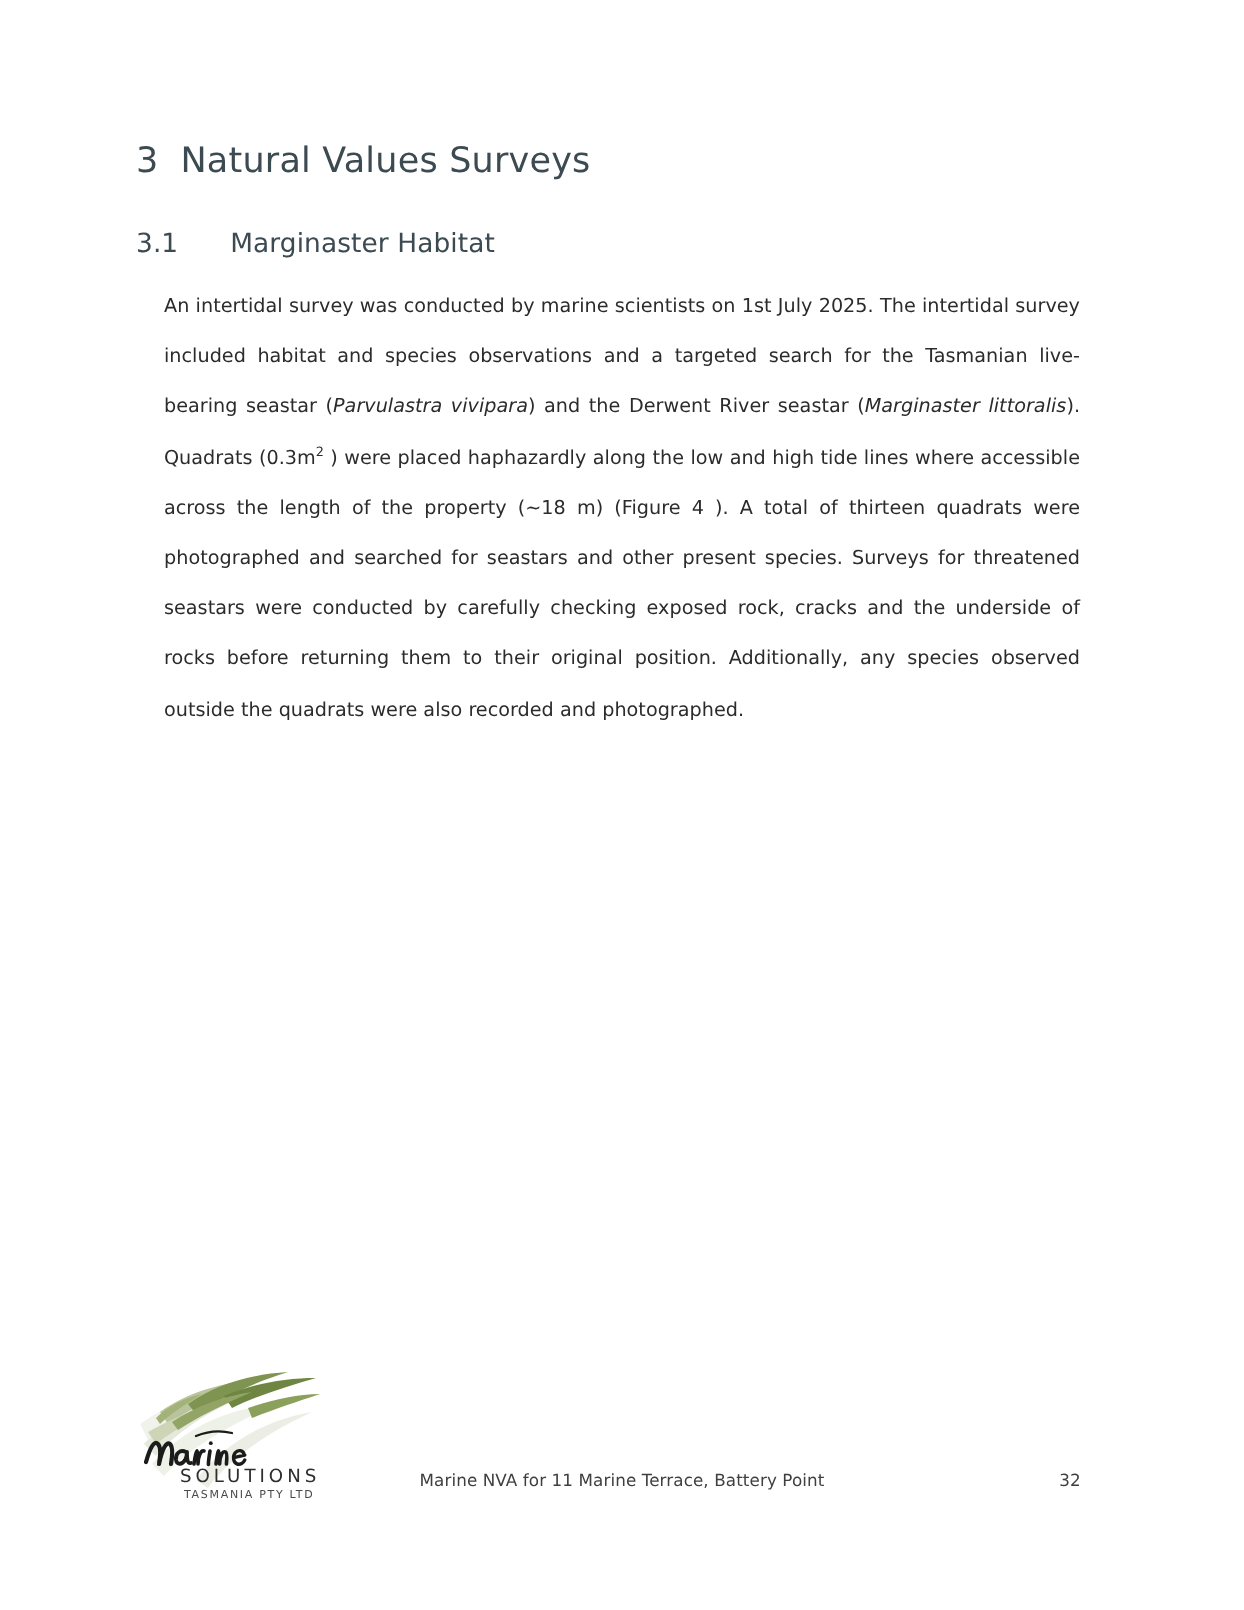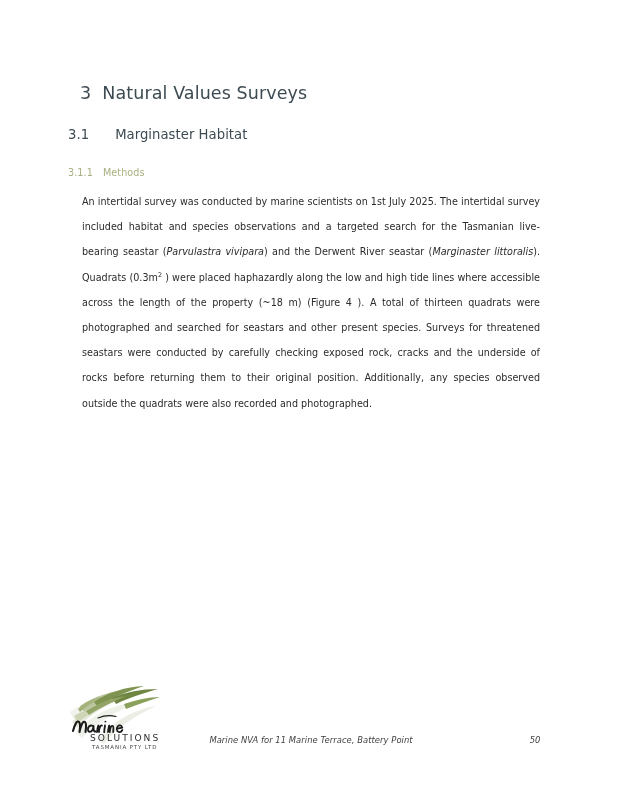--- a/index.html
+++ b/index.html
@@ -30,21 +30,21 @@
     top: 70px;
     width: 486px;
   }
 
   
   .h1 {
     font-size: 17.5px;
     font-weight: 400;
     color: #3c4a52;
     letter-spacing: 0.1px;
-    margin: 12px;
+    margin: 0;
     padding: 0;
     line-height: 22px;
     white-space: pre;
   }
   .h1 .num { margin-right: 11px; }
 
   .h2 {
     font-size: 13.2px;
     font-weight: 400;
     color: #3c4a52;
@@ -89,21 +89,20 @@
     line-height: 0;
   }
 
   
   .footer {
     position: absolute;
     left: 0;
     top: 725px;
     width: 622px;
     height: 40px;
-    font-style: italic;
   }
   .footer-caption {
     position: absolute;
     left: 0;
     top: 10px;
     width: 622px;
     text-align: center;
     font-size: 8.4px;
     color: #3f3f3f;
     letter-spacing: 0.05px;
@@ -132,29 +131,28 @@
 <body>
 
 <div class="page">
 
   <div class="content">
 
     <div class="h1"><span class="num">3</span><span>Natural Values Surveys</span></div>
 
     <div class="h2"><span class="num">3.1</span><span>Marginaster Habitat</span></div>
 
-    <div class="h3"><span class="num">3.1.1</span><span>Methods</span></div>
 
     <p class="body-par">An intertidal survey was conducted by marine scientists on 1st July 2025. The intertidal survey included habitat and species observations and a targeted search for the Tasmanian live-bearing seastar (<i>Parvulastra vivipara</i>) and the Derwent River seastar (<i>Marginaster littoralis</i>). Quadrats (0.3m<sup>2</sup> ) were placed haphazardly along the low and high tide lines where accessible across the length of the property (~18 m) (Figure 4 ). A total of thirteen quadrats were photographed and searched for seastars and other present species. Surveys for threatened seastars were conducted by carefully checking exposed rock, cracks and the underside of rocks before returning them to their original position. Additionally, any species observed outside the quadrats were also recorded and photographed.</p>
 
   </div>
 
   <div class="footer">
     <div class="footer-caption">Marine NVA for 11 Marine Terrace, Battery Point</div>
-    <div class="footer-pageno">50</div>
+    <div class="footer-pageno">32</div>
   </div>
 
   <div class="logo">
     <svg width="95" height="70" viewBox="0 0 95 70" xmlns="http://www.w3.org/2000/svg">
 
       <g opacity="0.95">
         <path d="M4 40 C 18 24, 38 16, 58 14 C 40 22, 22 32, 10 46 Z" fill="#e4e8da"></path>
         <path d="M8 50 C 24 32, 46 22, 70 20 C 48 30, 26 42, 14 56 Z" fill="#eef1e7"></path>
         <path d="M2 30 C 16 20, 34 13, 52 10 C 34 18, 16 28, 6 38 Z" fill="#f0f2ea"></path>
         <path d="M30 58 C 44 40, 64 28, 88 24 C 66 34, 46 48, 36 62 Z" fill="#eceee4"></path>

